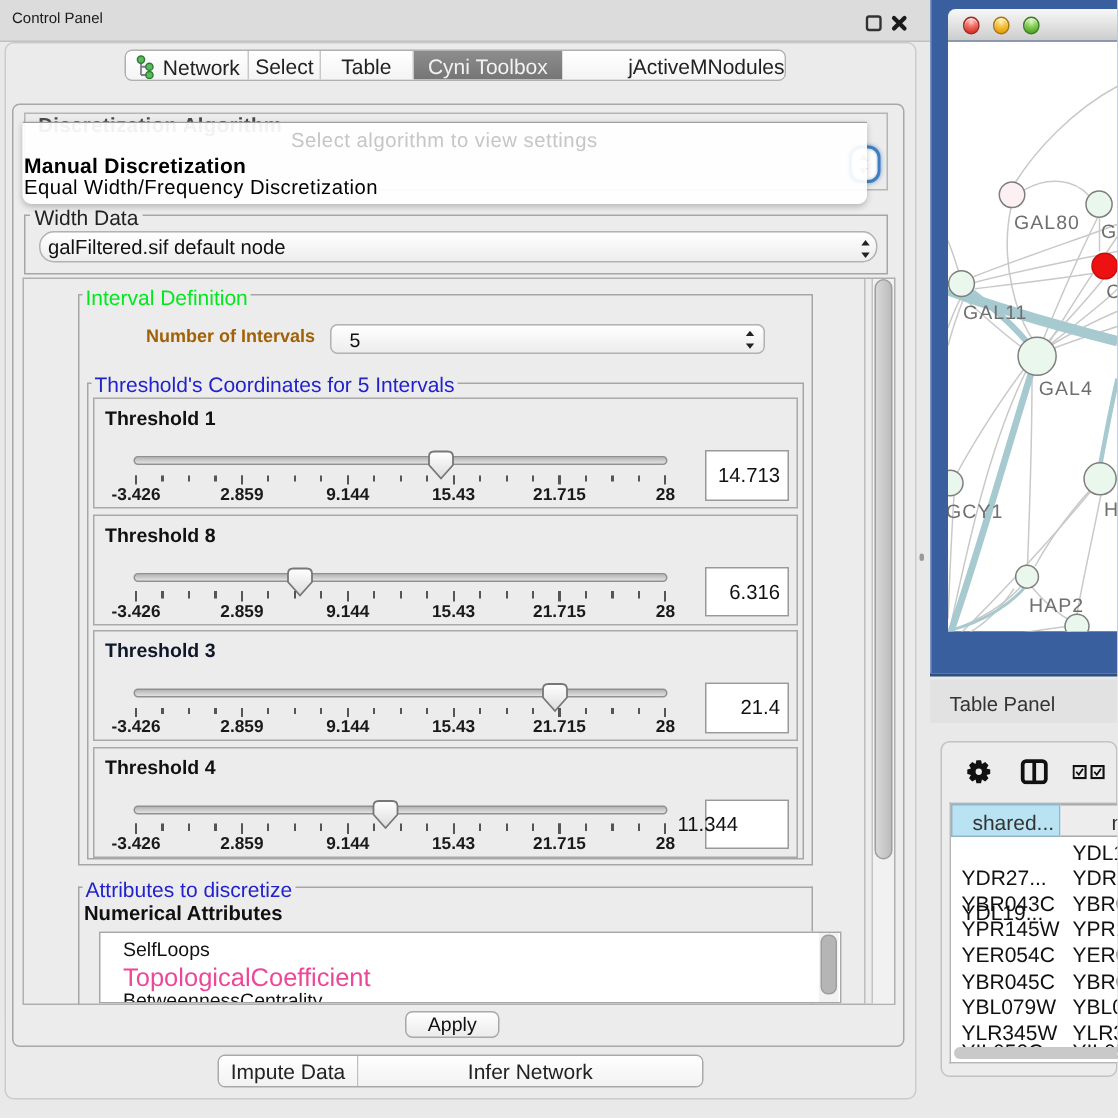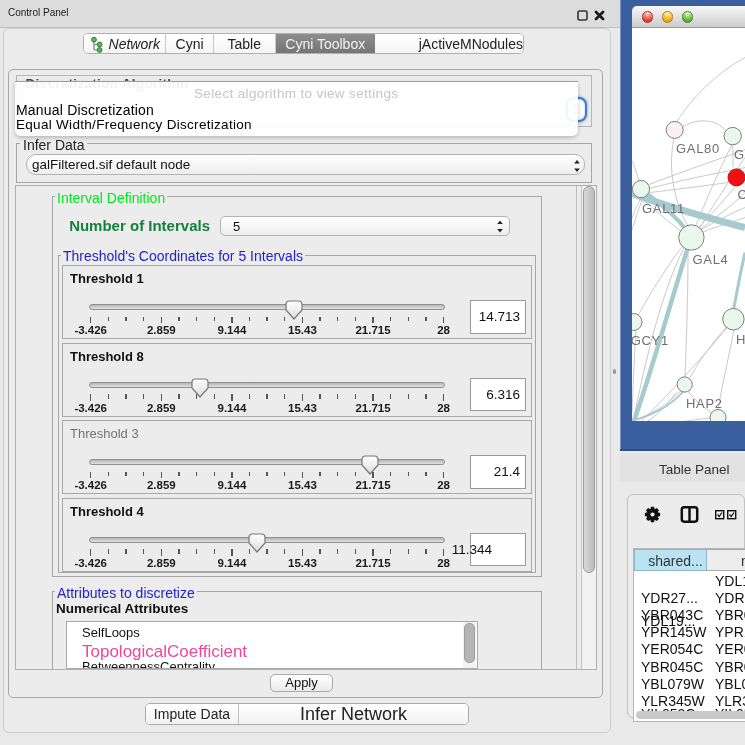--- a/index.html
+++ b/index.html
@@ -17,63 +17,63 @@
     <rect x="2" y="2" width="9" height="9" rx="1.5" fill="none" stroke="#333" stroke-width="1.6"></rect>
   </svg>
 
 <svg class="abs" style="left:593px;top:9px;" width="13" height="13" viewBox="0 0 13 13">
     <path d="M3 3 L10 10 M10 3 L3 10" stroke="#1a1a1a" stroke-width="2.8" stroke-linecap="round"></path>
   </svg>
 
 <div class="abs" style="left:3px;top:28px;width:608px;height:705px;background:#ebebeb;border:1px solid #cccccc;border-radius:6px;"></div>
 
 <div class="abs" style="left:83px;top:33px;width:441px;height:21px;background:#fff;border:1px solid #b0b0b0;border-radius:5px;overflow:hidden;display:flex;">
-  <div style="width:89px;border-right:1px solid #c8c8c8;display:flex;align-items:center;justify-content:center;font-size:14px;color:#222;background:linear-gradient(#ffffff,#f4f4f4);font-style:italic;">
+  <div style="width:89px;border-right:1px solid #c8c8c8;display:flex;align-items:flex-end;justify-content:center;font-size:14px;color:#222;background:linear-gradient(#ffffff,#f4f4f4);">
   <svg width="14" height="17" viewBox="0 0 14 17" style="margin-right:5px;margin-top:1px;">
         <path d="M4 4 L4 14 M4 8.5 L9 8.5 M4 14 L9 14" stroke="#7d7d8d" stroke-width="1.2" fill="none"></path>
         <circle cx="4" cy="3.7" r="2.4" fill="#5cb85c" stroke="#2e7d32" stroke-width="1"></circle>
         <circle cx="9.6" cy="8.5" r="2.4" fill="#5cb85c" stroke="#2e7d32" stroke-width="1"></circle>
         <circle cx="9.6" cy="14" r="2.4" fill="#5cb85c" stroke="#2e7d32" stroke-width="1"></circle>
       </svg>Network</div>
-  <div style="width:51px;border-right:1px solid #c8c8c8;display:flex;align-items:center;justify-content:center;font-size:14px;color:#222;background:linear-gradient(#ffffff,#f4f4f4);">Cyni</div>
+  <div style="width:51px;border-right:1px solid #c8c8c8;display:flex;align-items:center;justify-content:center;font-size:14px;color:#222;background:linear-gradient(#ffffff,#f4f4f4);">Select</div>
   <div style="width:67px;border-right:1px solid #c8c8c8;display:flex;align-items:center;justify-content:center;font-size:14px;color:#222;background:linear-gradient(#ffffff,#f4f4f4);">Table</div>
   <div style="width:107px;display:flex;align-items:center;justify-content:center;font-size:14px;color:#f2f2f2;background:linear-gradient(#8d8d8d,#757575);">Cyni Toolbox</div>
   <div style="flex:1;display:flex;align-items:center;justify-content:center;font-size:14px;color:#222;background:linear-gradient(#ffffff,#f4f4f4);padding-left:44px;">jActiveMNodules</div>
 </div>
 
 <div class="abs" style="left:8px;top:68.5px;width:595px;height:629.5px;background:#ececec;border:1px solid #a8a8a8;border-radius:5px;"></div>
 
 <div class="abs" style="left:16px;top:74.5px;width:576px;height:52px;border:1px solid #b5b5b5;"></div>
 <div class="abs" style="left:23.5px;top:76px;background:#ececec;padding:0 2px;font-size:13.5px;letter-spacing:0.3px;font-weight:bold;color:#4a4a4a;">Discretization Algorithm</div>
 
 <div class="abs" style="left:566px;top:97px;width:21px;height:24.5px;border:2.5px solid #3f7fc1;border-radius:8px;background:#fff;box-shadow:0 0 3px rgba(90,140,200,0.9), inset 0 0 2px rgba(90,140,200,0.6);"></div>
 <svg class="abs" style="left:571px;top:102px;" width="9" height="15" viewBox="0 0 9 15">
     <path d="M4.5 1 L7.5 5 L1.5 5 Z" fill="#9a9a9a"></path>
     <path d="M4.5 14 L7.5 10 L1.5 10 Z" fill="#9a9a9a"></path>
   </svg>
 
 <div class="abs" style="left:16px;top:143px;width:576px;height:40px;border:1px solid #a6a6a6;"></div>
-<div class="abs" style="left:20px;top:137px;background:#ececec;padding:0 3px;font-size:14px;color:#222;">Infer Data</div>
+<div class="abs" style="left:20px;top:137px;background:#ececec;padding:0 3px;font-size:14px;color:#222;">Width Data</div>
 <div class="abs" style="left:26px;top:154px;width:559px;height:21px;background:linear-gradient(#ffffff,#ededed);border:1px solid #b2b2b2;border-radius:10px;"></div>
 <div class="abs" style="left:32px;top:157px;font-size:13.5px;color:#111;">galFiltered.sif default node</div>
 <svg class="abs" style="left:571.5px;top:158.5px;" width="10" height="14" viewBox="0 0 10 14">
     <path d="M5 1 L7.8 4.6 L2.2 4.6 Z" fill="#222"></path>
     <path d="M5 13 L7.8 9.4 L2.2 9.4 Z" fill="#222"></path>
   </svg>
 
 <div class="abs" style="left:15px;top:185px;width:582px;height:485px;background:#ececec;border:1px solid #b0b0b0;"></div>
 <div class="abs" style="left:576px;top:186px;width:1px;height:483px;background:#bdbdbd;"></div>
 
 <div class="abs" style="left:581px;top:186px;width:15px;height:483px;background:#f1f1f1;border-left:1px solid #c4c4c4;"></div>
 <div class="abs" style="left:582.5px;top:186px;width:12.5px;height:387px;background:linear-gradient(90deg,#d8d8d8,#bcbcbc);border:1px solid #9e9e9e;border-radius:6px;"></div>
 
 <div class="abs" style="left:52px;top:196px;width:490px;height:381px;border:1px solid #a6a6a6;"></div>
 <div class="abs" style="left:55px;top:190px;background:#ececec;padding:0 2px;font-size:14px;color:#00e81e;">Interval Definition</div>
 
-<div class="abs" style="left:0;top:217px;width:210px;text-align:right;font-size:15px;font-weight:bold;color:#15803d;">Number of Intervals</div>
+<div class="abs" style="left:0;top:217px;width:210px;text-align:right;font-size:12px;font-weight:bold;color:#a16207;">Number of Intervals</div>
 <div class="abs" style="left:220px;top:216px;width:290px;height:20px;background:linear-gradient(#ffffff,#ededed);border:1px solid #b2b2b2;border-radius:5px;"></div>
 <div class="abs" style="left:233px;top:219px;font-size:13px;color:#111;">5</div>
 <svg class="abs" style="left:495px;top:219.5px;" width="10" height="13" viewBox="0 0 10 13">
     <path d="M5 0.5 L7.8 4 L2.2 4 Z" fill="#222"></path>
     <path d="M5 12.5 L7.8 9 L2.2 9 Z" fill="#222"></path>
   </svg>
 
 <div class="abs" style="left:58px;top:255px;width:478px;height:318px;border:1px solid #a6a6a6;"></div>
 <div class="abs" style="left:61px;top:248px;background:#ececec;padding:0 2px;font-size:14px;color:#2222cc;">Threshold's Coordinates for 5 Intervals</div>
 
@@ -114,21 +114,21 @@
 <div class="abs" style="left:90.7px;top:401.5px;transform:translateX(-50%);font-size:11.5px;font-weight:bold;color:#1a1a1a;">-3.426</div>
 <div class="abs" style="left:161.3px;top:401.5px;transform:translateX(-50%);font-size:11.5px;font-weight:bold;color:#1a1a1a;">2.859</div>
 <div class="abs" style="left:231.9px;top:401.5px;transform:translateX(-50%);font-size:11.5px;font-weight:bold;color:#1a1a1a;">9.144</div>
 <div class="abs" style="left:302.4px;top:401.5px;transform:translateX(-50%);font-size:11.5px;font-weight:bold;color:#1a1a1a;">15.43</div>
 <div class="abs" style="left:373.0px;top:401.5px;transform:translateX(-50%);font-size:11.5px;font-weight:bold;color:#1a1a1a;">21.715</div>
 <div class="abs" style="left:443.6px;top:401.5px;transform:translateX(-50%);font-size:11.5px;font-weight:bold;color:#1a1a1a;">28</div>
 <div class="abs" style="left:470px;top:377.5px;width:56px;height:33.5px;background:#fff;border:1px solid #999;"></div>
 <div class="abs" style="left:470px;top:386.5px;width:50px;text-align:right;font-size:13.5px;color:#111;">6.316</div>
 
 <div class="abs" style="left:62px;top:420px;width:470px;height:74px;border:1px solid #a9a9a9;"></div>
-<div class="abs" style="left:70px;top:426px;font-size:13px;font-weight:normal;color:#737373;">Threshold 3</div>
+<div class="abs" style="left:70px;top:426px;font-size:13px;font-weight:bold;color:#0f172a;">Threshold 3</div>
 <div class="abs" style="left:89px;top:459px;width:356px;height:6px;border:1px solid #909090;border-radius:3px;background:linear-gradient(#b5b5b5,#e2e2e2);"></div>
 <svg class="abs" style="left:360.5px;top:455.0px;" width="18" height="20" viewBox="0 0 18 20">
     <path d="M1 4.5 Q1 1 4.5 1 L13.5 1 Q17 1 17 4.5 L17 10 L9 19 L1 10 Z" fill="url(#thg)" stroke="#777" stroke-width="1.2"></path>
   </svg>
 <div class="abs" style="left:90.2px;top:471.5px;width:354px;height:4.5px;background:repeating-linear-gradient(90deg,#555 0px,#555 1.4px,transparent 1.4px,transparent 17.645px);"></div>
 <div class="abs" style="left:90.2px;top:471.5px;width:354px;height:6.5px;background:repeating-linear-gradient(90deg,#555 0px,#555 1.4px,transparent 1.4px,transparent 70.58px);"></div>
 <div class="abs" style="left:90.7px;top:479px;transform:translateX(-50%);font-size:11.5px;font-weight:bold;color:#1a1a1a;">-3.426</div>
 <div class="abs" style="left:161.3px;top:479px;transform:translateX(-50%);font-size:11.5px;font-weight:bold;color:#1a1a1a;">2.859</div>
 <div class="abs" style="left:231.9px;top:479px;transform:translateX(-50%);font-size:11.5px;font-weight:bold;color:#1a1a1a;">9.144</div>
 <div class="abs" style="left:302.4px;top:479px;transform:translateX(-50%);font-size:11.5px;font-weight:bold;color:#1a1a1a;">15.43</div>
@@ -150,38 +150,38 @@
 <div class="abs" style="left:231.9px;top:556.5px;transform:translateX(-50%);font-size:11.5px;font-weight:bold;color:#1a1a1a;">9.144</div>
 <div class="abs" style="left:302.4px;top:556.5px;transform:translateX(-50%);font-size:11.5px;font-weight:bold;color:#1a1a1a;">15.43</div>
 <div class="abs" style="left:373.0px;top:556.5px;transform:translateX(-50%);font-size:11.5px;font-weight:bold;color:#1a1a1a;">21.715</div>
 <div class="abs" style="left:443.6px;top:556.5px;transform:translateX(-50%);font-size:11.5px;font-weight:bold;color:#1a1a1a;">28</div>
 <div class="abs" style="left:470px;top:532.5px;width:56px;height:33.5px;background:#fff;border:1px solid #999;"></div>
 <div class="abs" style="left:442px;top:541.5px;width:50px;text-align:right;font-size:13.5px;color:#111;">11.344</div>
 
 <div class="abs" style="left:52px;top:591px;width:490px;height:79px;border:1px solid #a6a6a6;border-bottom:none;"></div>
 <div class="abs" style="left:55px;top:585px;background:#ececec;padding:0 2px;font-size:14px;color:#2222cc;">Attributes to discretize</div>
 <div class="abs" style="left:56px;top:601px;font-size:13.5px;font-weight:bold;color:#111;">Numerical Attributes</div>
-<div class="abs" style="left:66px;top:621px;width:412px;height:48px;background:#fff;border:1px solid #a8a8a8;overflow:hidden;">
+<div class="abs" style="left:66px;top:621px;width:495px;height:48px;background:#fff;border:1px solid #a8a8a8;overflow:hidden;">
   <div style="position:absolute;left:15px;top:3px;font-size:13px;color:#111;">SelfLoops</div>
   <div style="position:absolute;left:15px;top:20px;font-size:17px;color:#ec4899;">TopologicalCoefficient</div>
   <div style="position:absolute;left:15px;top:37px;font-size:13px;color:#111;">BetweennessCentrality</div>
   <div style="position:absolute;right:1px;top:0;width:13px;height:48px;background:#f2f2f2;"></div>
   <div style="position:absolute;right:2px;top:1px;width:11px;height:40px;background:#b5b5b5;border:1px solid #9e9e9e;border-radius:5px;"></div>
 </div>
 
 <div class="abs" style="left:270px;top:674px;width:63px;height:18px;background:linear-gradient(#ffffff,#ebebeb);border:1px solid #a9a9a9;border-radius:5px;text-align:center;font-size:13px;color:#111;line-height:16px;">Apply</div>
 
 <div class="abs" style="left:145px;top:703px;width:324px;height:22px;background:#fff;border:1px solid #a9a9a9;border-radius:5px;overflow:hidden;display:flex;">
   <div style="width:93px;border-right:1px solid #c0c0c0;display:flex;align-items:center;justify-content:center;font-size:14px;color:#222;background:linear-gradient(#ffffff,#f2f2f2);">Impute Data</div>
-  <div style="flex:1;display:flex;align-items:center;justify-content:center;font-size:18px;color:#222;background:linear-gradient(#ffffff,#f2f2f2);">Infer Network</div>
+  <div style="flex:1;display:flex;align-items:center;justify-content:center;font-size:14px;color:#222;background:linear-gradient(#ffffff,#f2f2f2);">Infer Network</div>
 </div>
 
 <div class="abs" style="left:15px;top:80.5px;width:563px;height:55.5px;background:rgba(255,255,255,0.93);border-top:1px solid #9e9e9e;border-radius:0 0 6px 6px;box-shadow:0 2px 4px rgba(0,0,0,0.22);"></div>
 <div class="abs" style="left:194px;top:86px;font-size:13.5px;color:#c6c6c6;letter-spacing:0.35px;">Select algorithm to view settings</div>
-<div class="abs" style="left:16px;top:101.5px;font-size:14px;letter-spacing:0.2px;font-weight:normal;color:#000;">Manual Discretization</div>
+<div class="abs" style="left:16px;top:101.5px;font-size:14px;letter-spacing:0.2px;font-weight:bold;color:#000;">Manual Discretization</div>
 <div class="abs" style="left:16px;top:117px;font-size:13.5px;letter-spacing:0.3px;color:#000;">Equal Width/Frequency Discretization</div>
 
 <div class="abs" style="left:613px;top:369px;width:3px;height:5px;background:#999;border-radius:2px;"></div>
 
 <div class="abs" style="left:620px;top:0;width:125px;height:448.5px;background:#3a5f9e;border-left:1px solid #7b93c2;"></div>
 <div class="abs" style="left:620px;top:448.5px;width:125px;height:2px;background:#2e4e80;"></div>
 <div class="abs" style="left:632px;top:6px;width:113px;height:21.5px;background:linear-gradient(#f8f8f8,#cccccc);border-bottom:1px solid #9a9a9a;border-top-left-radius:5px;"></div>
 <div class="abs" style="left:641.5px;top:11px;width:11.5px;height:11.5px;border-radius:50%;background:radial-gradient(circle at 50% 25%,#ffd3cd 0%,#f0766b 35%,#dd3a2c 75%);border:1px solid #9e2a22;box-shadow:inset 0 1px 1px rgba(255,255,255,0.8);"></div>
 <div class="abs" style="left:661.5px;top:11px;width:11.5px;height:11.5px;border-radius:50%;background:radial-gradient(circle at 50% 25%,#fdf0bb 0%,#f6c64a 35%,#e9a50f 75%);border:1px solid #a8780c;box-shadow:inset 0 1px 1px rgba(255,255,255,0.8);"></div>
 <div class="abs" style="left:681.5px;top:11px;width:11.5px;height:11.5px;border-radius:50%;background:radial-gradient(circle at 50% 25%,#dff5c8 0%,#8fd45e 35%,#54ad2d 75%);border:1px solid #3c7d22;box-shadow:inset 0 1px 1px rgba(255,255,255,0.8);"></div>
@@ -242,37 +242,37 @@
 <text x="737.5" y="198">C</text>
 <text x="642" y="212">GAL11</text>
 <text x="692.5" y="263">GAL4</text>
 <text x="630.7" y="344.5">GCY1</text>
 <text x="736" y="343.5">H</text>
 <text x="686" y="407.5">HAP2</text>
 </g>
 </svg>
 
 <div class="abs" style="left:620px;top:453px;width:125px;height:28.5px;background:#e2e2e2;"></div>
-<div class="abs" style="left:633px;top:461.5px;font-size:13.5px;color:#333;margin-left:26px;">Table Panel</div>
+<div class="abs" style="left:633px;top:461.5px;font-size:13.5px;color:#333;">Table Panel</div>
 <div class="abs" style="left:627px;top:494px;width:118px;height:224px;background:#ececec;border:1px solid #c2c2c2;border-radius:6px;"></div>
 <svg class="abs" style="left:644px;top:506px;" width="17" height="17" viewBox="0 0 17 17">
     <path d="M6.95 0.86 L10.05 0.86 L10.63 3.32 L10.66 3.33 L12.81 2.00 L15.00 4.19 L13.67 6.34 L13.68 6.37 L16.14 6.95 L16.14 10.05 L13.68 10.63 L13.67 10.66 L15.00 12.81 L12.81 15.00 L10.66 13.67 L10.63 13.68 L10.05 16.14 L6.95 16.14 L6.37 13.68 L6.34 13.67 L4.19 15.00 L2.00 12.81 L3.33 10.66 L3.32 10.63 L0.86 10.05 L0.86 6.95 L3.32 6.37 L3.33 6.34 L2.00 4.19 L4.19 2.00 L6.34 3.33 L6.37 3.32 Z" fill="#111"></path>
     <circle cx="8.5" cy="8.5" r="2.1" fill="#ececec"></circle>
   </svg>
 <svg class="abs" style="left:680px;top:506px;" width="19" height="17" viewBox="0 0 16 15">
     <rect x="1.2" y="1.2" width="13.6" height="12.6" rx="2" fill="none" stroke="#111" stroke-width="2.2"></rect>
     <line x1="8" y1="1.2" x2="8" y2="13.8" stroke="#111" stroke-width="2.2"></line>
   </svg>
 <svg class="abs" style="left:715px;top:510px;" width="22" height="10" viewBox="0 0 22 10">
     <rect x="0.7" y="0.7" width="8" height="8" fill="none" stroke="#111" stroke-width="1.4"></rect>
     <path d="M2.5 4.5 L4.2 6.5 L7 2.5" fill="none" stroke="#111" stroke-width="1.2"></path>
     <rect x="12.7" y="0.7" width="8" height="8" fill="none" stroke="#111" stroke-width="1.4"></rect>
     <path d="M14.5 4.5 L16.2 6.5 L19 2.5" fill="none" stroke="#111" stroke-width="1.2"></path>
   </svg>
-<div class="abs" style="left:633px;top:548px;width:112px;height:174px;background:#fff;border:1px solid #b5b5b5;border-right:none;overflow:hidden;">
+<div class="abs" style="left:633px;top:535px;width:112px;height:174px;background:#fff;border:1px solid #b5b5b5;border-right:none;overflow:hidden;">
   <div style="position:absolute;left:0;top:0;width:73px;height:22px;background:#b9e3f2;border:1px solid #8fb7c9;line-height:22px;text-align:center;text-indent:10px;font-size:14px;color:#333;">shared...</div>
   <div style="position:absolute;left:73px;top:0;width:39px;height:22px;background:#ededed;border-top:1px solid #aaa;border-bottom:1px solid #aaa;line-height:22px;font-size:14px;color:#333;">
       <span style="position:absolute;left:34px;">na</span>
     </div>
   <div style="position:absolute;left:7px;top:23.5px;font-size:14px;color:#111;white-space:nowrap;margin-top:40px;">YDL19...</div>
 <div style="position:absolute;left:81px;top:23.5px;font-size:14px;color:#111;white-space:nowrap;">YDL194W</div>
 <div style="position:absolute;left:7px;top:40.7px;font-size:14px;color:#111;white-space:nowrap;">YDR27...</div>
 <div style="position:absolute;left:81px;top:40.7px;font-size:14px;color:#111;white-space:nowrap;">YDR277C</div>
 <div style="position:absolute;left:7px;top:57.9px;font-size:14px;color:#111;white-space:nowrap;">YBR043C</div>
 <div style="position:absolute;left:81px;top:57.9px;font-size:14px;color:#111;white-space:nowrap;">YBR043C</div>

